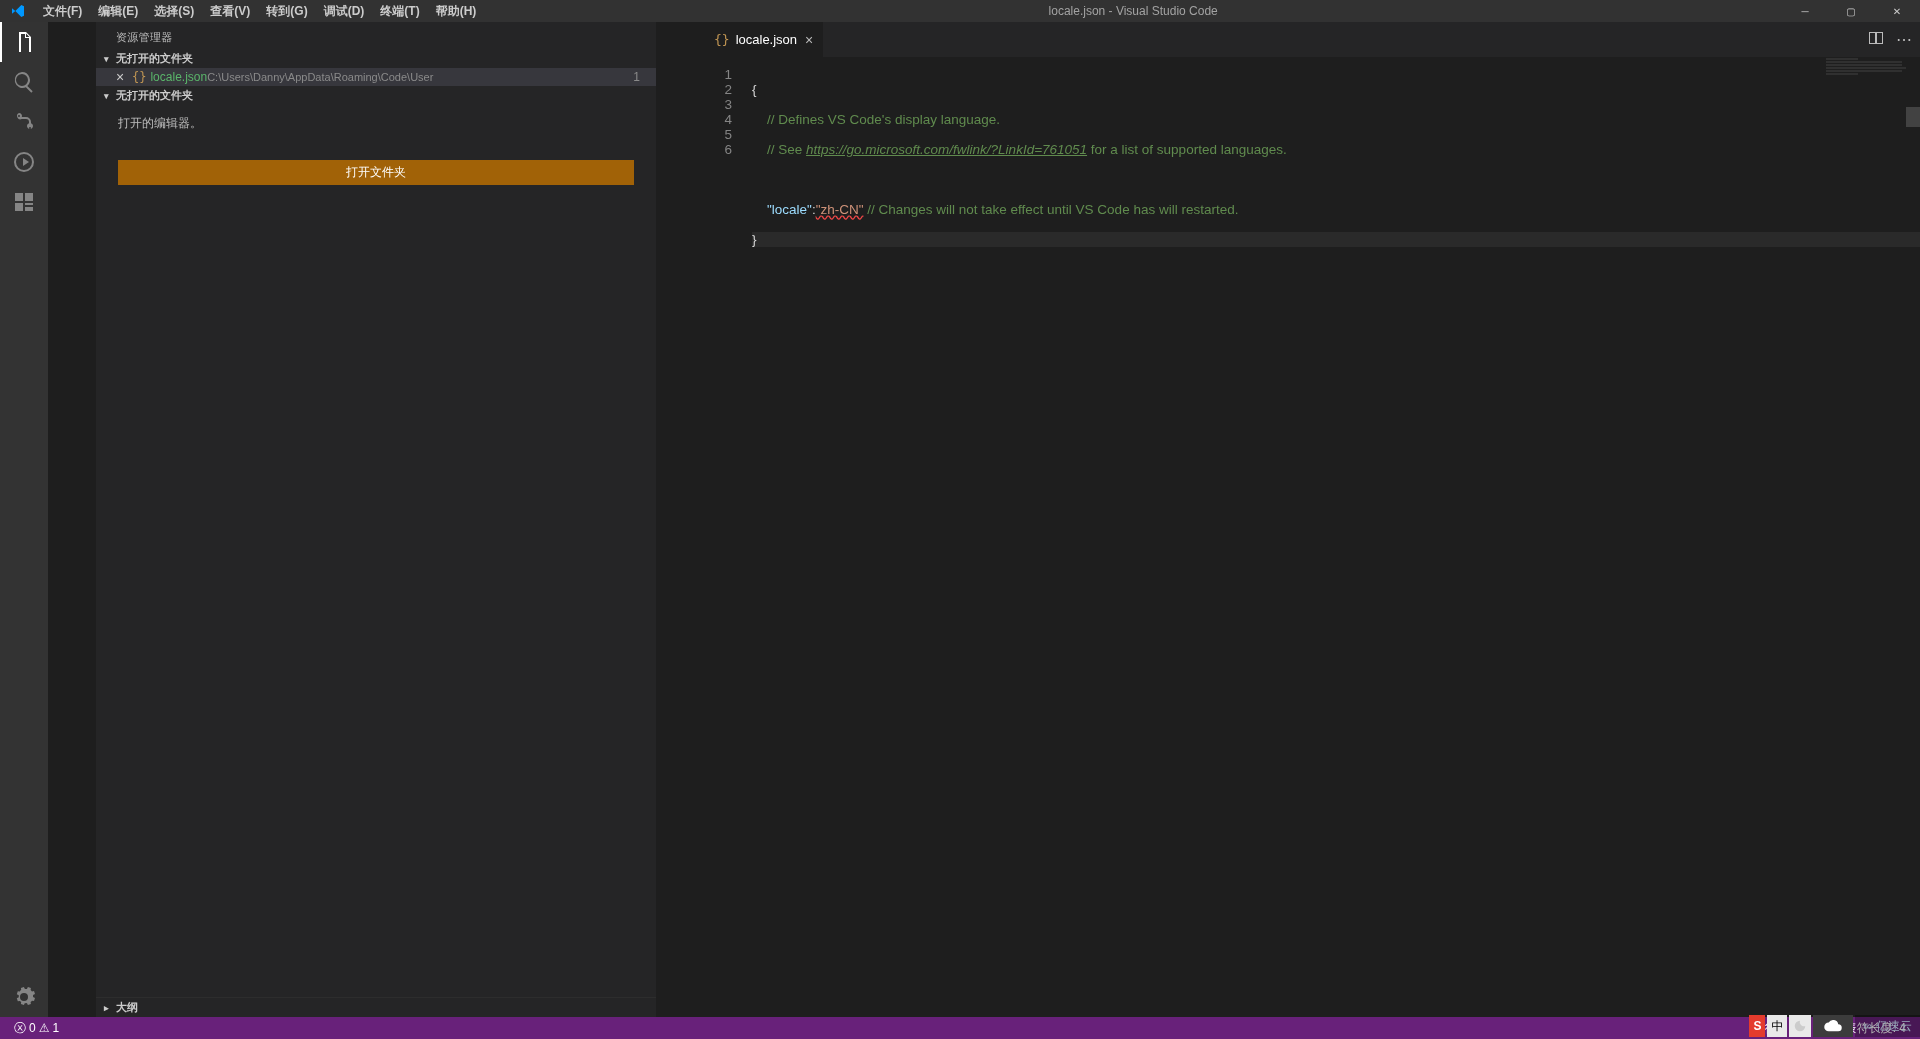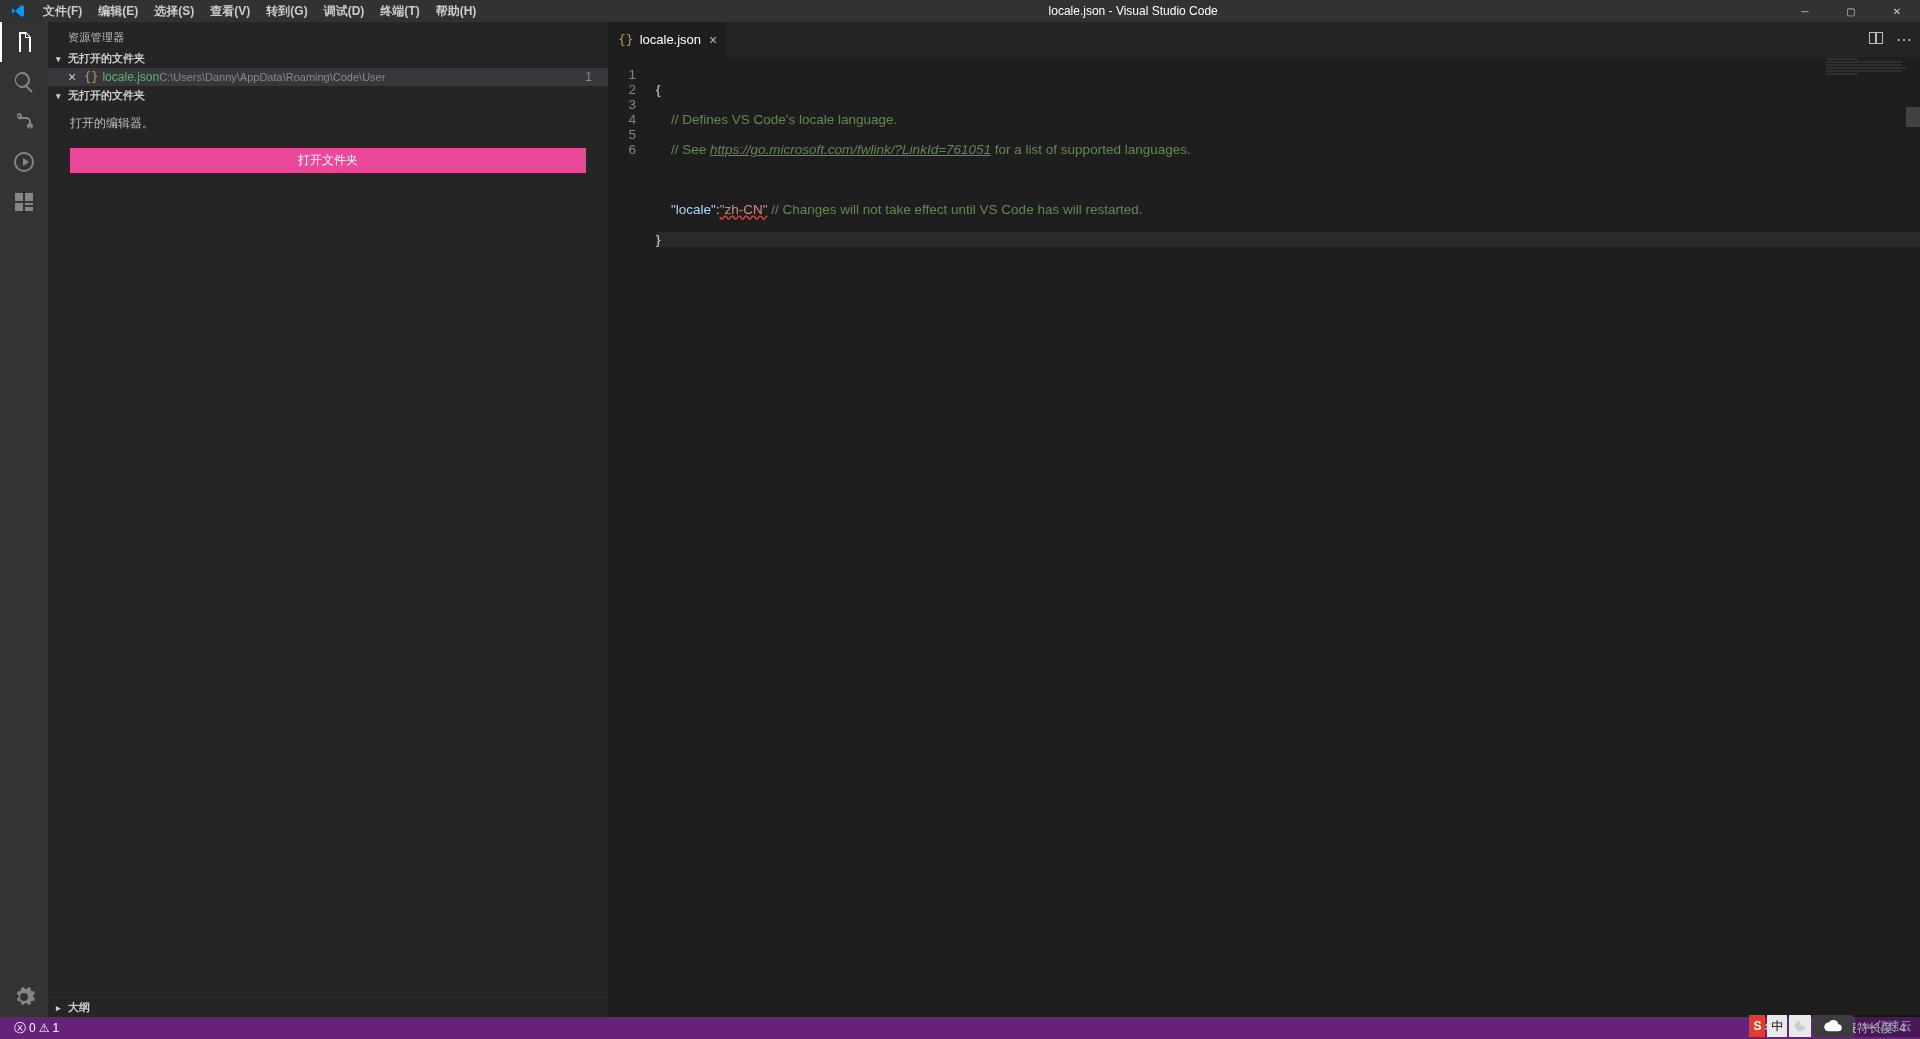--- a/index.html
+++ b/index.html
@@ -3,47 +3,47 @@
 <meta charset="utf-8">
 <style>
 * { margin: 0; padding: 0; box-sizing: border-box; font-family: "Segoe UI", "Microsoft YaHei", sans-serif; }
 body { background: #1e1e1e; color: #cccccc; height: 1039px; width: 1920px; overflow: hidden; display: flex; flex-direction: column; }
 
 
 .titlebar { height: 22px; background: #323232; display: flex; align-items: center; font-size: 12px; color: #cccccc; }
 .titlebar .logo { width: 35px; display:flex; align-items:center; justify-content:center; color:#0098ff; font-weight:bold; }
 .titlebar .menus { display: flex; }
 .titlebar .menu { padding: 0 8px; cursor: pointer; font-weight: bold; }
-.titlebar .title-center { flex: 1; text-align: center; color:#ffffff; }
+.titlebar .title-center { flex: 1; text-align: center; color:#a3a3a3; }
 .titlebar .win-controls { display: flex; }
 .titlebar .win-btn { width: 46px; height: 22px; display:flex; align-items:center; justify-content:center; cursor:pointer; font-size:10px; }
 
 
-.main { flex:1; display:flex; min-height:0; }
+.main { flex:1; display:flex; min-height:0;gap:48px; }
 
 
 .activitybar { width: 48px; background:#333333; display:flex; flex-direction:column; align-items:center; }
 .act-item { width:48px; height:40px; display:flex; align-items:center; justify-content:center; cursor:pointer; color:#858585; }
 .act-item.active { color:#fff; border-left:2px solid #fff; }
 .act-item svg { width:24px; height:24px; }
 .act-spacer { flex:1; }
 
 
 .sidebar { width: 560px; background:#252526; display:flex; flex-direction:column; font-size:11px; }
 .sidebar-title { padding: 8px 14px 4px 20px; color:#bbbbbb; font-size:11px; letter-spacing:0.3px; }
 .section-header { display:flex; align-items:center; padding:2px 8px; cursor:pointer; text-transform:none; font-weight:bold; font-size:11px; }
 .section-header .chev { width:12px; display:inline-block; font-size:9px; }
 .open-editor-item { display:flex; align-items:center; padding:1px 8px 1px 20px; color:#cccccc; font-size:12px; background:#37373d; }
 .open-editor-item .close { width:14px; margin-right:2px; font-size:14px; color:#ccc; cursor:pointer; }
 .open-editor-item .braces { color:#c09553; margin-right:4px; font-family:monospace; font-size:12px; }
 .open-editor-item .fname { color:#5ab56a; }
 .open-editor-item .fpath { color:#8a8a8a; font-size:11px; }
 .open-editor-item .count { margin-left:auto; color:#8a8a8a; padding-right:8px; }
 .no-folder-text { padding:10px 20px 10px 22px; color:#bdbdbd; font-size:12px; }
-.open-folder-btn { margin:6px 22px; background:#ec4899; color:#fff; text-align:center; padding:4px 0; cursor:pointer; font-size:12px; }
+.open-folder-btn { margin:18px 22px; background:#a16207; color:#fff; text-align:center; padding:4px 0; cursor:pointer; font-size:12px; }
 .outline { margin-top:auto; border-top:1px solid #2d2d2d; }
 
 
 .editor-region { flex:1; display:flex; flex-direction:column; background:#1e1e1e; min-width:0; }
 .tabs { height:35px; background:#252526; display:flex; align-items:stretch; }
 .tab { display:flex; align-items:center; background:#1e1e1e; padding:0 10px; color:#fff; font-size:13px; border-right:1px solid #252526; cursor:pointer; }
 .tab .braces { color:#c09553; margin-right:6px; font-family:monospace; }
 .tab .close { margin-left:8px; font-size:14px; color:#bbb; cursor:pointer; }
 .tabs .tab-actions { margin-left:auto; display:flex; align-items:center; padding:0 8px; color:#bbb; gap:12px; }
 .tab-actions span { cursor:pointer; }
@@ -196,21 +196,21 @@
       <div class="gutter">
         <div>1</div>
         <div>2</div>
         <div>3</div>
         <div>4</div>
         <div>5</div>
         <div>6</div>
       </div>
       <div class="code">
 <div class="line"><span class="punc">{</span></div>
-<div class="line">    <span class="comment">// Defines VS Code's locale language.</span></div>
+<div class="line">    <span class="comment">// Defines VS Code's display language.</span></div>
 <div class="line">    <span class="comment">// See </span><span class="link">https://go.microsoft.com/fwlink/?LinkId=761051</span><span class="comment"> for a list of supported languages.</span></div>
 <div class="line"></div>
 <div class="line">    <span class="key">"locale"</span><span class="punc">:</span><span class="string err">"zh-CN"</span><span class="comment"> // Changes will not take effect until VS Code has will restarted.</span></div>
 <div class="line current"><span class="punc">}</span></div>
       </div>
       <div class="minimap">
         <div class="mm-line short"></div>
         <div class="mm-line long"></div>
         <div class="mm-line long"></div>
         <div class="mm-line"></div>

